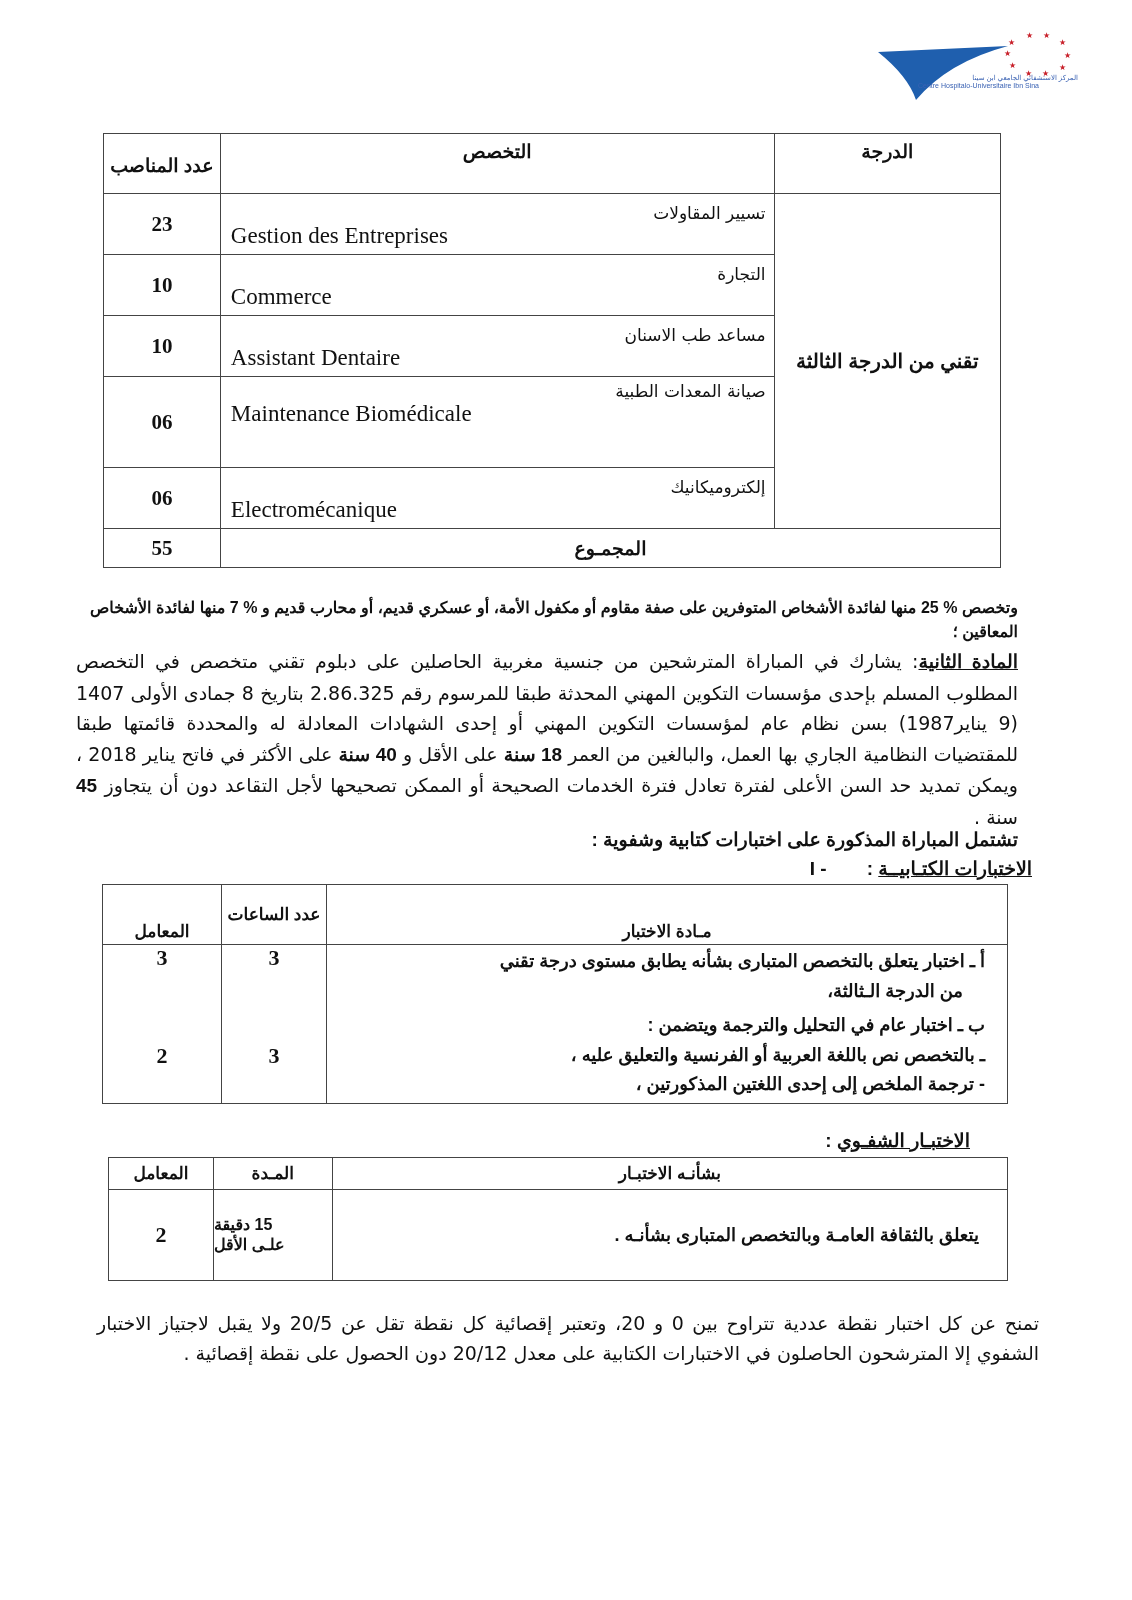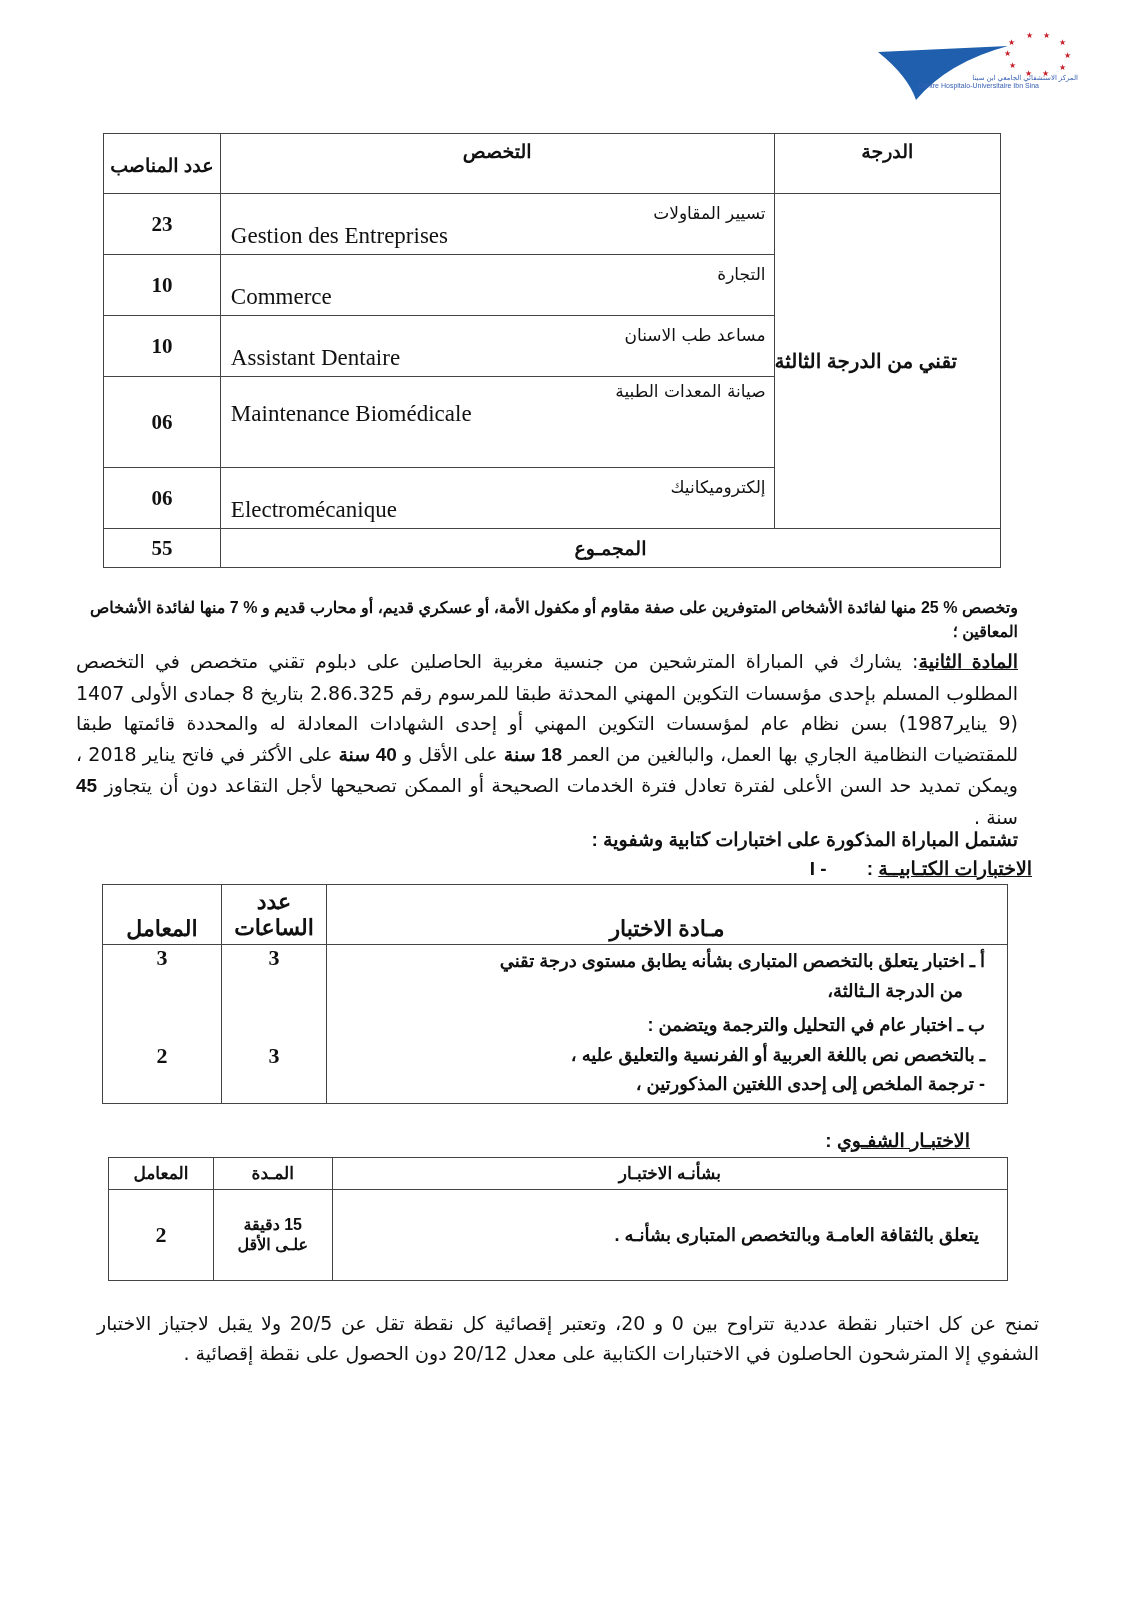--- a/index.html
+++ b/index.html
@@ -10,21 +10,21 @@
   .logo { position: absolute; left: 878px; top: 26px; width: 200px; height: 80px; }
   .logo-text { position: absolute; left: 918px; top: 74px; width: 160px; font-family: "Liberation Sans", sans-serif; font-size: 7px; color: #3a62b3; line-height: 8px; text-align: left; }
 
   table { border-collapse: collapse; position: absolute; }
   td, th { border: 1px solid #444; padding: 0; }
 
   
   #t1 { left: 103px; top: 133px; width: 898px; }
   #t1 .c-count { width: 116px; text-align: center; font-weight: bold; font-size: 21px; font-family: "Liberation Serif", serif; }
   #t1 .c-spec { width: 554px; position: relative; }
-  #t1 .c-grade { width: 226px; text-align: left; vertical-align: middle; font-weight: bold; font-family: "Liberation Sans", sans-serif; font-size: 20px; direction: rtl; }
+  #t1 .c-grade { width: 226px; text-align: center; vertical-align: middle; font-weight: bold; font-family: "Liberation Sans", sans-serif; font-size: 20px; direction: rtl; }
   #t1 .hdr { font-family: "Liberation Sans", sans-serif; font-weight: bold; font-size: 19px; direction: rtl; }
   #t1 .hdr-count { text-align: center; line-height: 26px; padding-top: 4px; }
   #t1 .hdr-spec { text-align: center; vertical-align: top; padding-top: 6px; }
   #t1 .hdr-grade { vertical-align: top; padding-top: 6px; text-align: center; }
   .spec-ar { direction: rtl; font-family: "DejaVu Sans", sans-serif; font-size: 17px; padding: 4px 8px 0 8px; }
   .spec-fr { direction: ltr; text-align: left; font-family: "Liberation Serif", serif; font-size: 23px; padding: 0 10px 0 10px; }
   #t1 .total-label { text-align: center; font-family: "Liberation Sans", sans-serif; font-weight: bold; font-size: 19px; direction: rtl; }
 
   .para { position: absolute; direction: rtl; text-align: justify; text-align-last: right; }
   .bold-sans { font-family: "Liberation Sans", sans-serif; font-weight: bold; }
@@ -35,30 +35,30 @@
   #p-art2 { left: 76px; top: 646px; width: 942px; font-size: 19px; line-height: 30.5px; }
   #p-art2 b { font-family: "Liberation Sans", sans-serif; }
   #p-tests { left: 200px; top: 827px; width: 818px; font-size: 19px; line-height: 26px; text-align: right; }
   #p-written-h { left: 640px; top: 856px; width: 392px; font-size: 19px; line-height: 26px; text-align: right; }
   #p-oral-h { left: 600px; top: 1128px; width: 370px; font-size: 19px; line-height: 26px; text-align: right; }
   #p-grading { left: 97px; top: 1308px; width: 942px; font-size: 19px; line-height: 30px; }
 
   
   #t2 { left: 102px; top: 884px; width: 906px; border: 1px solid #444; }
   #t2 td { font-family: "Liberation Sans", sans-serif; font-weight: bold; }
-  #t2 .h { font-size: 22px; text-align: center; direction: rtl; }
+  #t2 .h { font-size: 17px; text-align: center; direction: rtl; }
   #t2 .num { text-align: center; font-family: "Liberation Serif", serif; font-size: 22px; font-weight: bold; vertical-align: top; }
   #t2 .subj { direction: rtl; text-align: right; font-size: 18px; line-height: 29.5px; padding: 2px 22px 2px 8px; vertical-align: top; }
 
   
   #t3 { left: 108px; top: 1157px; width: 900px; }
   #t3 td { font-family: "Liberation Sans", sans-serif; font-weight: bold; }
   #t3 .h { font-size: 17px; text-align: center; direction: rtl; height: 31px; }
   #t3 .num { text-align: center; font-family: "Liberation Serif", serif; font-size: 22px; }
-  #t3 .dur { text-align: center; direction: rtl; font-size: 16px; line-height: 20px; }
+  #t3 .dur { text-align: left; direction: rtl; font-size: 16px; line-height: 20px; }
   #t3 .subj { direction: rtl; text-align: right; font-size: 18px; padding-right: 28px; height: 90px; }
 </style>
 </head>
 <body>
 
 <svg class="logo" viewBox="0 0 200 80">
   <path d="M0 26 L130 20 Q70 36 38 74 Q30 50 0 26 Z" fill="#1f5fae"></path>
   <g fill="#c8202a" font-size="8">
     <text x="130" y="19">★</text>
       <text x="148" y="12">★</text>

